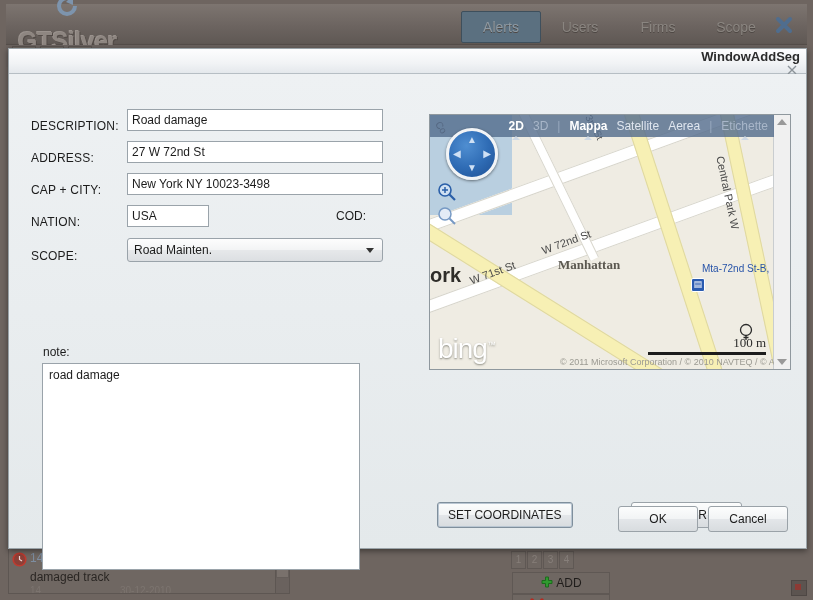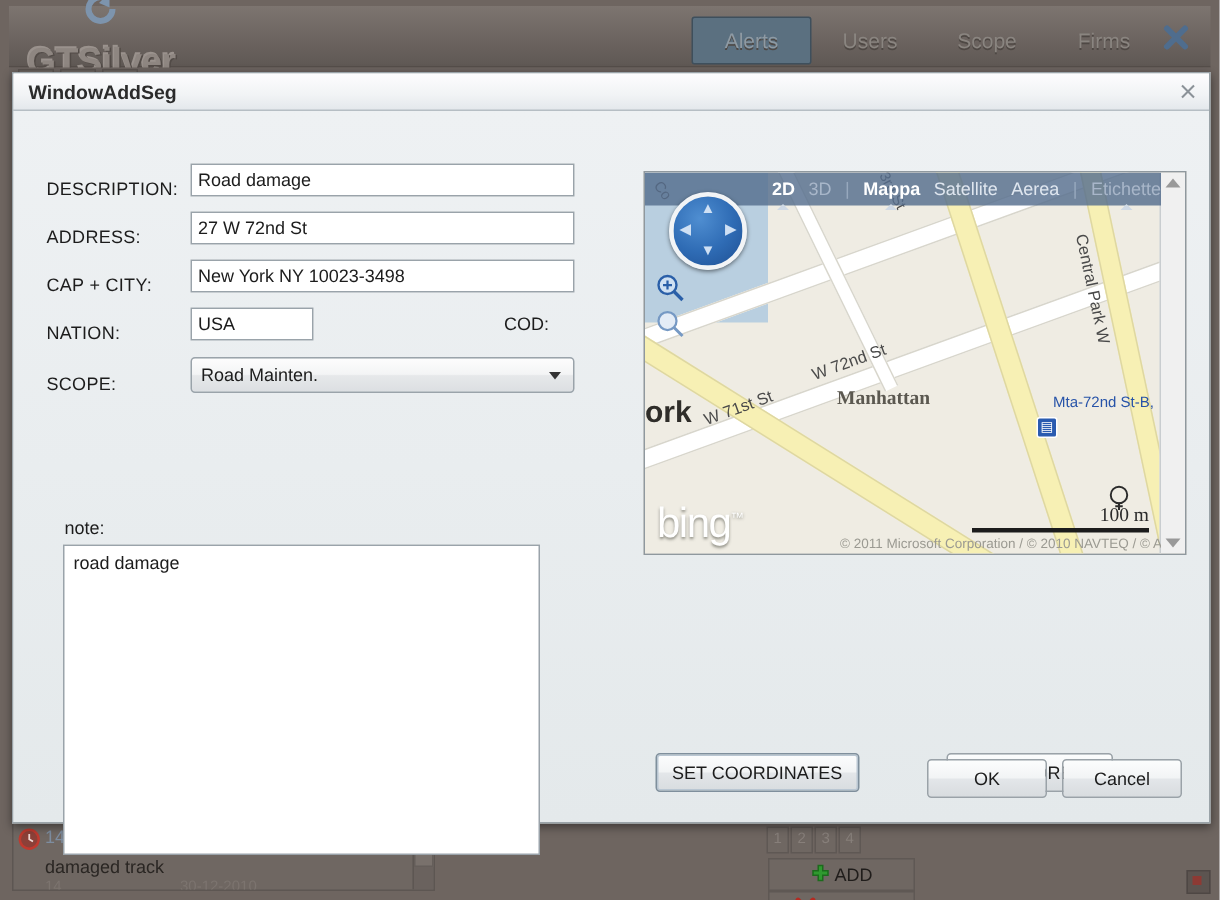--- a/index.html
+++ b/index.html
@@ -223,22 +223,23 @@
     height: 499px;
     background: #e6eaec;
     border: 1px solid #9aa3a8;
     box-shadow: 0 2px 6px rgba(0,0,0,0.45);
   }
   .modal-title {
     height: 24px;
     background: linear-gradient(to bottom, #fdfdfe 0%, #f1f3f5 60%, #e4e8ec 100%);
     border-bottom: 1px solid #b6bec4;
     display: flex;
-    align-items: center;
+    align-items: flex-end;
     padding: 0 6px 0 10px;
+    flex-direction: column;
   }
   .modal-title-text {
     font-size: 13px;
     font-weight: bold;
     color: #2b2b2b;
     flex: 1;
   }
   .modal-close {
     width: 16px; height: 16px;
     display:flex; align-items:center; justify-content:center;
@@ -387,20 +388,21 @@
   }
 
   .map-topbar {
     position: absolute;
     left: 0; top: 0; right: 0;
     height: 22px;
     background: rgba(86,110,142,0.82);
     display: flex;
     align-items: center;
     justify-content: flex-end;
+    padding-right: 6px;
     gap: 9px;
     z-index: 6;
     font-size: 12px;
   }
   .mt-item { color: #dfe6ef; cursor: pointer; position: relative; }
   .mt-item.bold { font-weight: bold; color: #ffffff; }
   .mt-item.dim { color: #a8b6c9; }
   .mt-sep { color: #97a8bd; }
   .mt-item.has-caret::after {
     content: "";
@@ -617,22 +619,22 @@
             <path d="M13 3 A10 10 0 1 0 23 13 L19 13 A6 6 0 1 1 13 7 Z" fill="#7d94ad"></path>
             <path d="M19 2 L19 12 L12 9 Z" fill="#7d94ad"></path>
           </svg>
         </span>
         <span class="logo-text">GTSilver</span>
       </div>
 
       <div class="nav-tabs">
         <div class="nav-tab active">Alerts</div>
         <div class="nav-tab">Users</div>
+        <div class="nav-tab">Firms</div>
         <div class="nav-tab">Scope</div>
-        <div class="nav-tab">Firms</div>
       </div>
 
       <div class="nav-close">
         <svg width="20" height="20" viewBox="0 0 20 20">
           <path d="M4 4 L16 16 M16 4 L4 16" stroke="#4f6d8e" stroke-width="4" stroke-linecap="round"></path>
         </svg>
       </div>
     </div>
 
     <div class="bg-toolbar">

